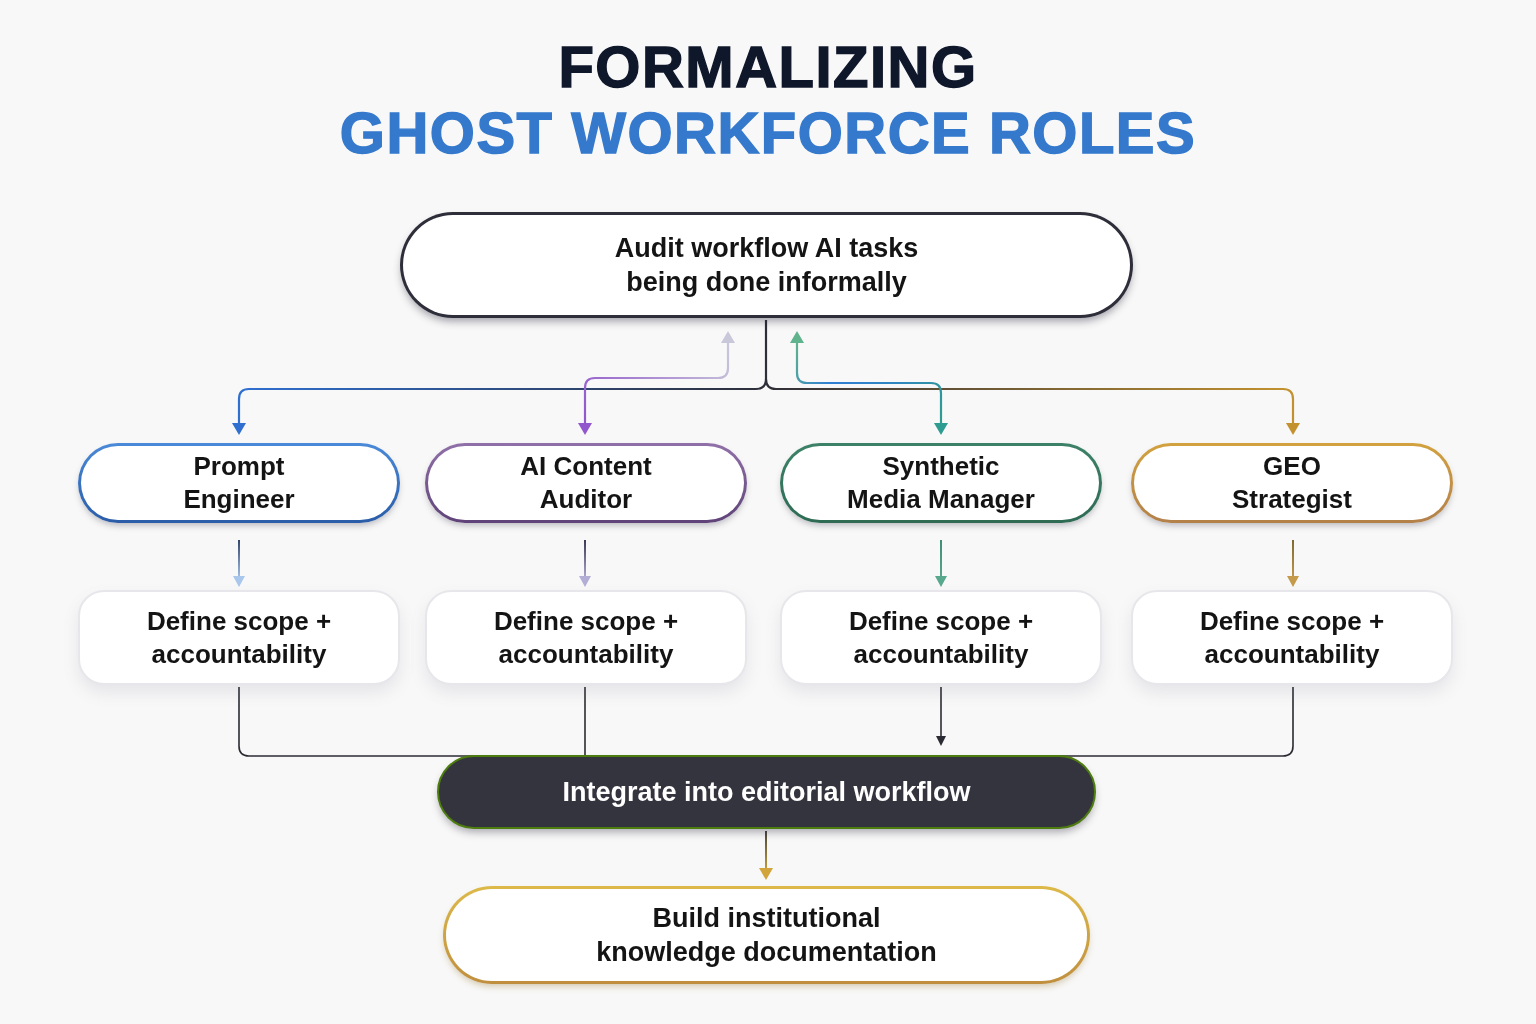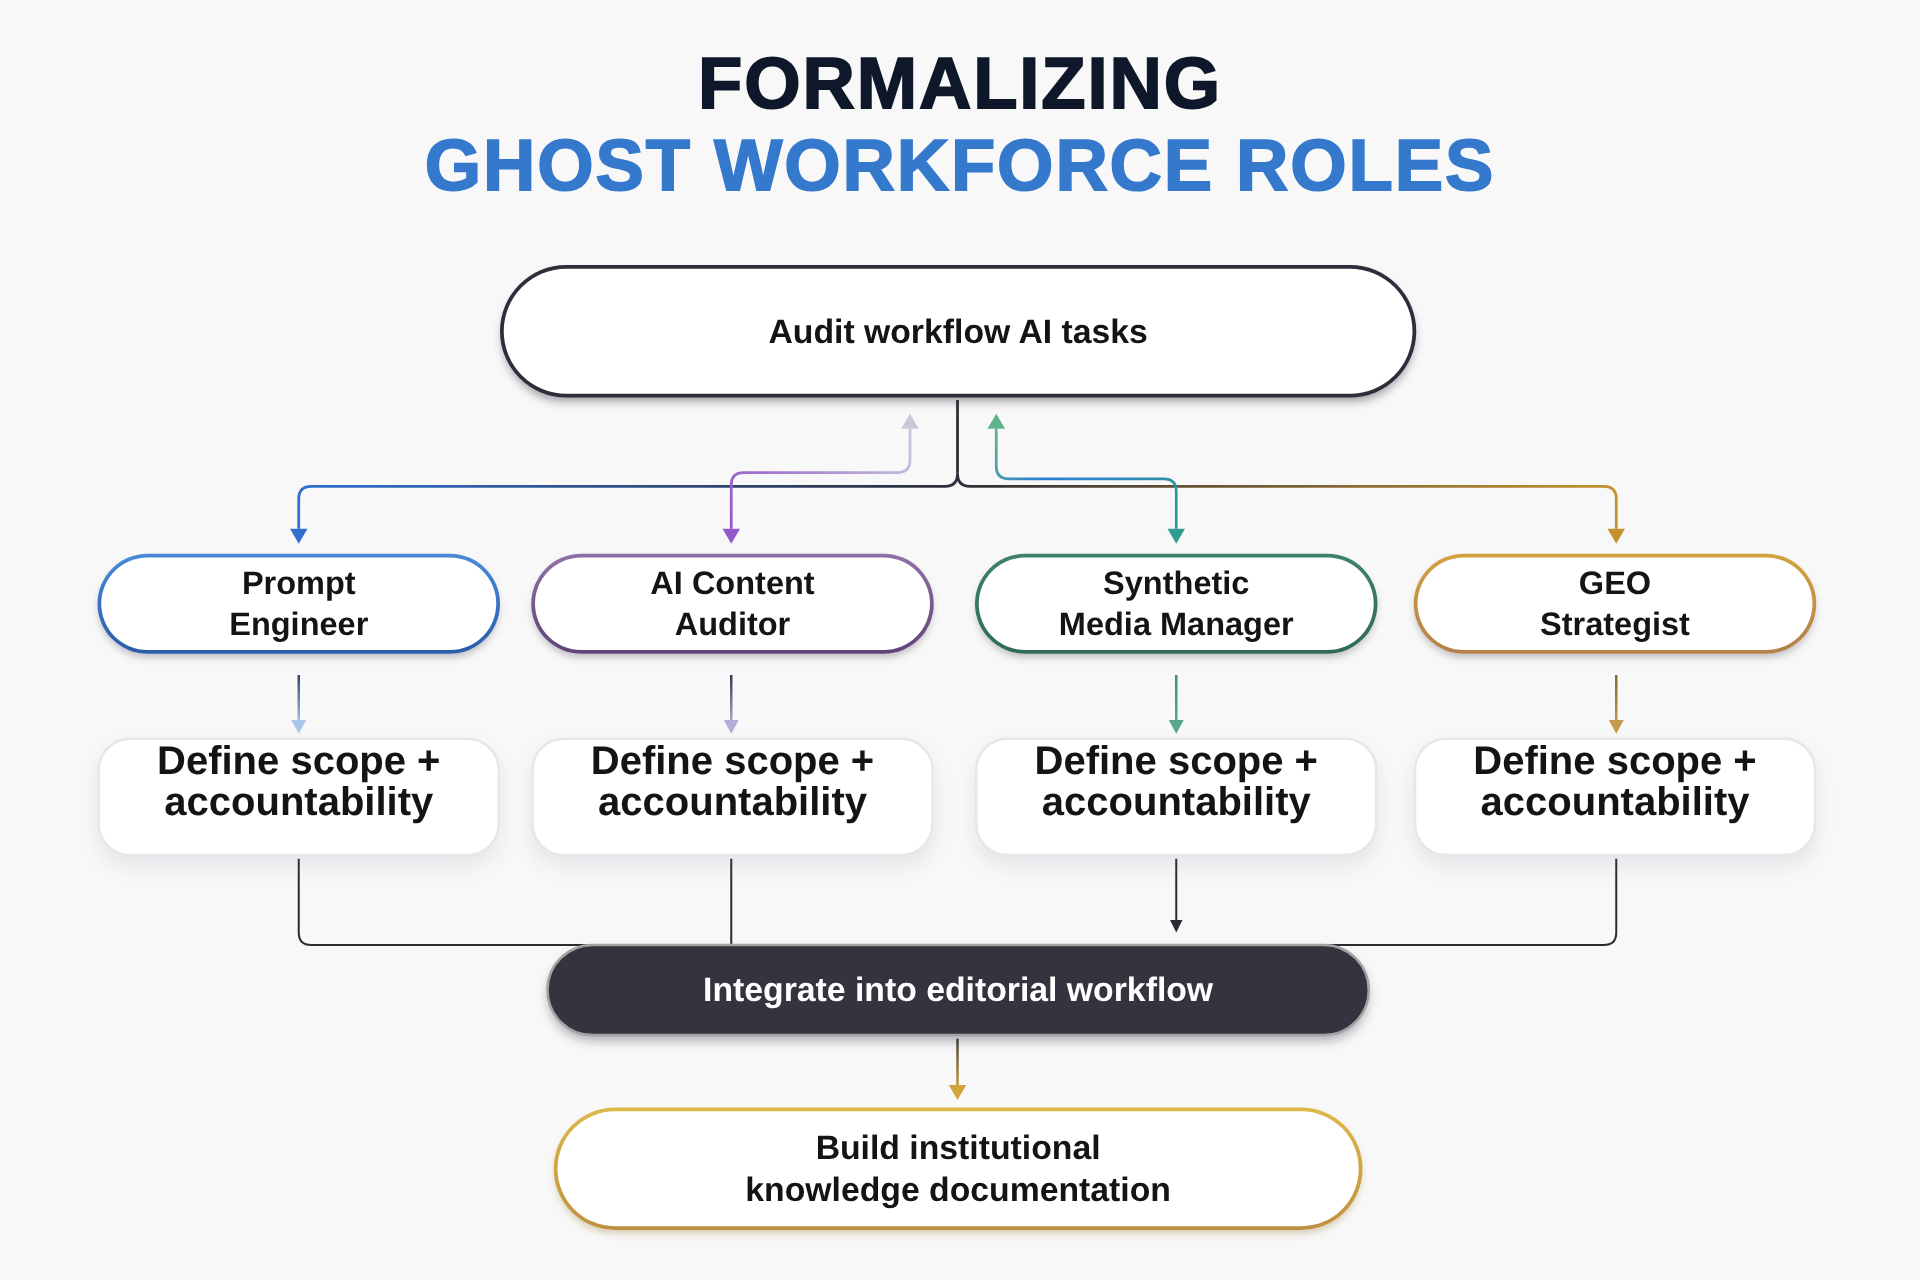--- a/index.html
+++ b/index.html
@@ -39,28 +39,28 @@
 
   
   .role{top:443px;width:322px;height:80px;border-radius:48px;
         box-shadow:0 4px 7px -2px rgba(45,45,70,.35);}
   .role .gbox-in{border-radius:45px;font-size:26px;line-height:33px;}
   .c1{left:78px;} .c2{left:425px;} .c3{left:780px;} .c4{left:1131px;}
 
   
   .define{position:absolute;z-index:2;top:590px;width:322px;height:95px;box-sizing:border-box;
           background:#ffffff;border:2px solid #e7e7eb;border-radius:26px;
-          display:flex;flex-direction:column;align-items:center;
-          text-align:center;font-weight:bold;font-size:32px;line-height:33px;color:#141414;
+          display:flex;flex-direction:column;align-items:center;justify-content:center;
+          text-align:center;font-weight:bold;font-size:26px;line-height:33px;color:#141414;
           box-shadow:0 8px 16px rgba(110,110,140,.13);}
   .define span{display:block;}
 
   
   .pill{position:absolute;z-index:2;left:437px;top:755px;width:659px;height:74px;box-sizing:border-box;
-        border-radius:37px;border:2px solid #a3a3a3;
+        border-radius:37px;border:2px solid #4d7c0f;
         display:flex;align-items:center;justify-content:center;
         color:#ffffff;font-weight:bold;font-size:27px;
         box-shadow:0 5px 9px -2px rgba(40,40,60,.4);}
 
   
   .build{left:443px;top:886px;width:647px;height:98px;border-radius:49px;
          box-shadow:0 4px 7px -2px rgba(150,120,50,.4);}
   .build .gbox-in{border-radius:46px;font-size:27px;line-height:34px;text-align:right;}
 </style>
 </head>
@@ -146,20 +146,21 @@
   </svg>
 
   <header class="title">
     <div class="t1">FORMALIZING</div>
     <div class="t2" id="titleAccent" style="color: rgb(53, 121, 205);">GHOST WORKFORCE ROLES</div>
   </header>
 
   <div class="gbox audit" id="auditBox" style="background: rgb(46, 46, 58);">
     <div class="gbox-in">
       <span>Audit workflow AI tasks</span>
+      <span>being done informally</span>
     </div>
   </div>
 
   <div class="gbox role c1 role-gbox" style="background: linear-gradient(rgb(74, 138, 216), rgb(42, 92, 168));">
     <div class="gbox-in">
       <span>Prompt</span>
       <span>Engineer</span>
     </div>
   </div>
   <div class="gbox role c2 role-gbox" style="background: linear-gradient(rgb(144, 112, 168), rgb(95, 67, 120));">

